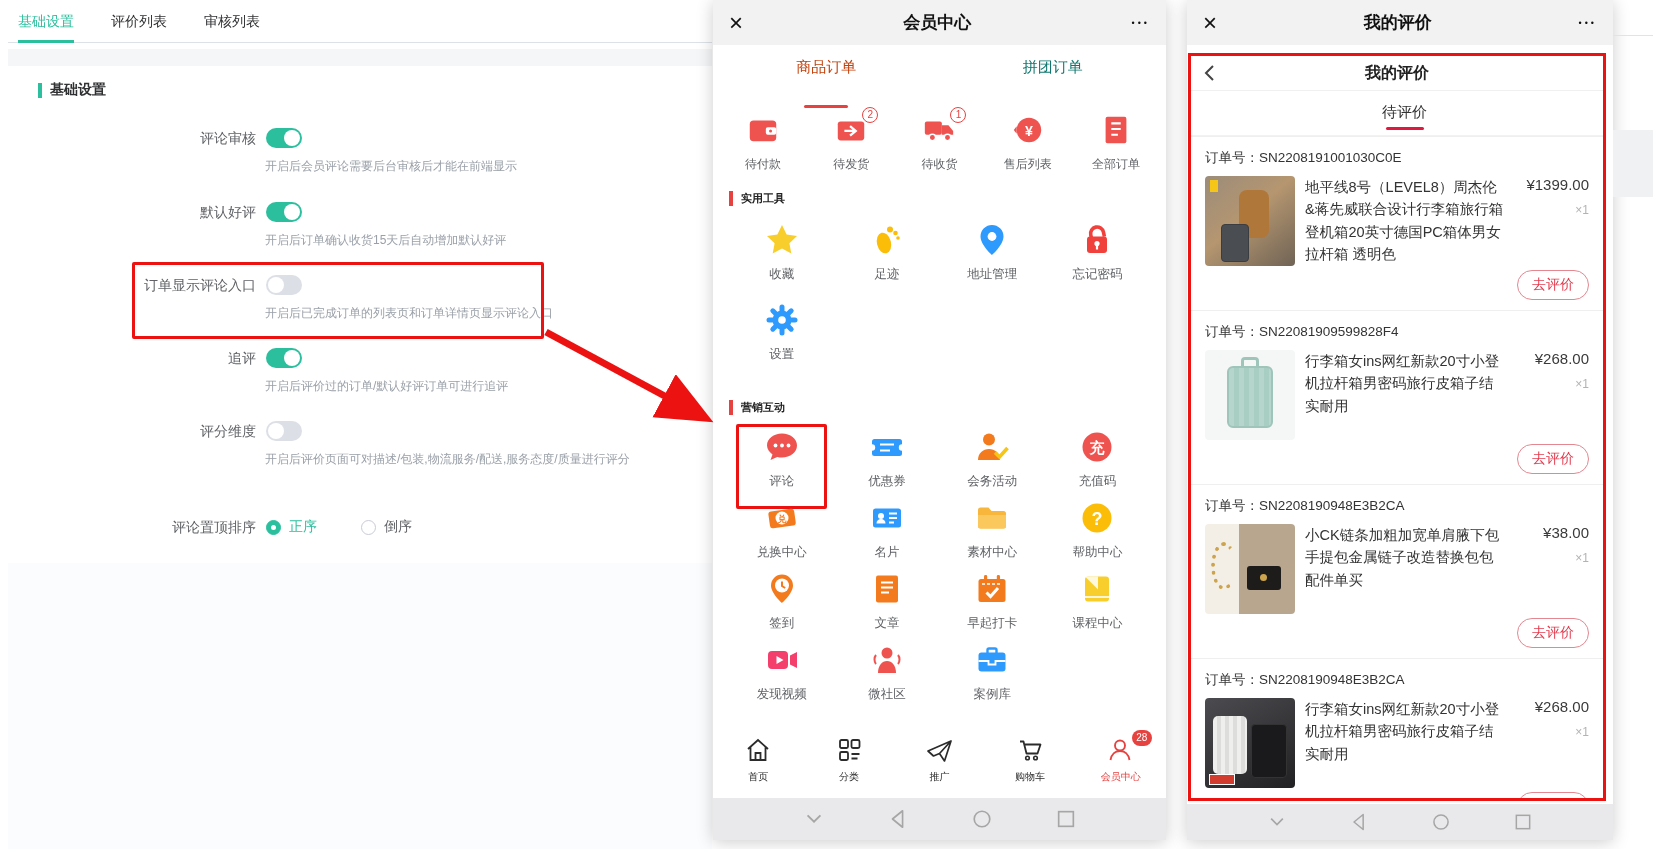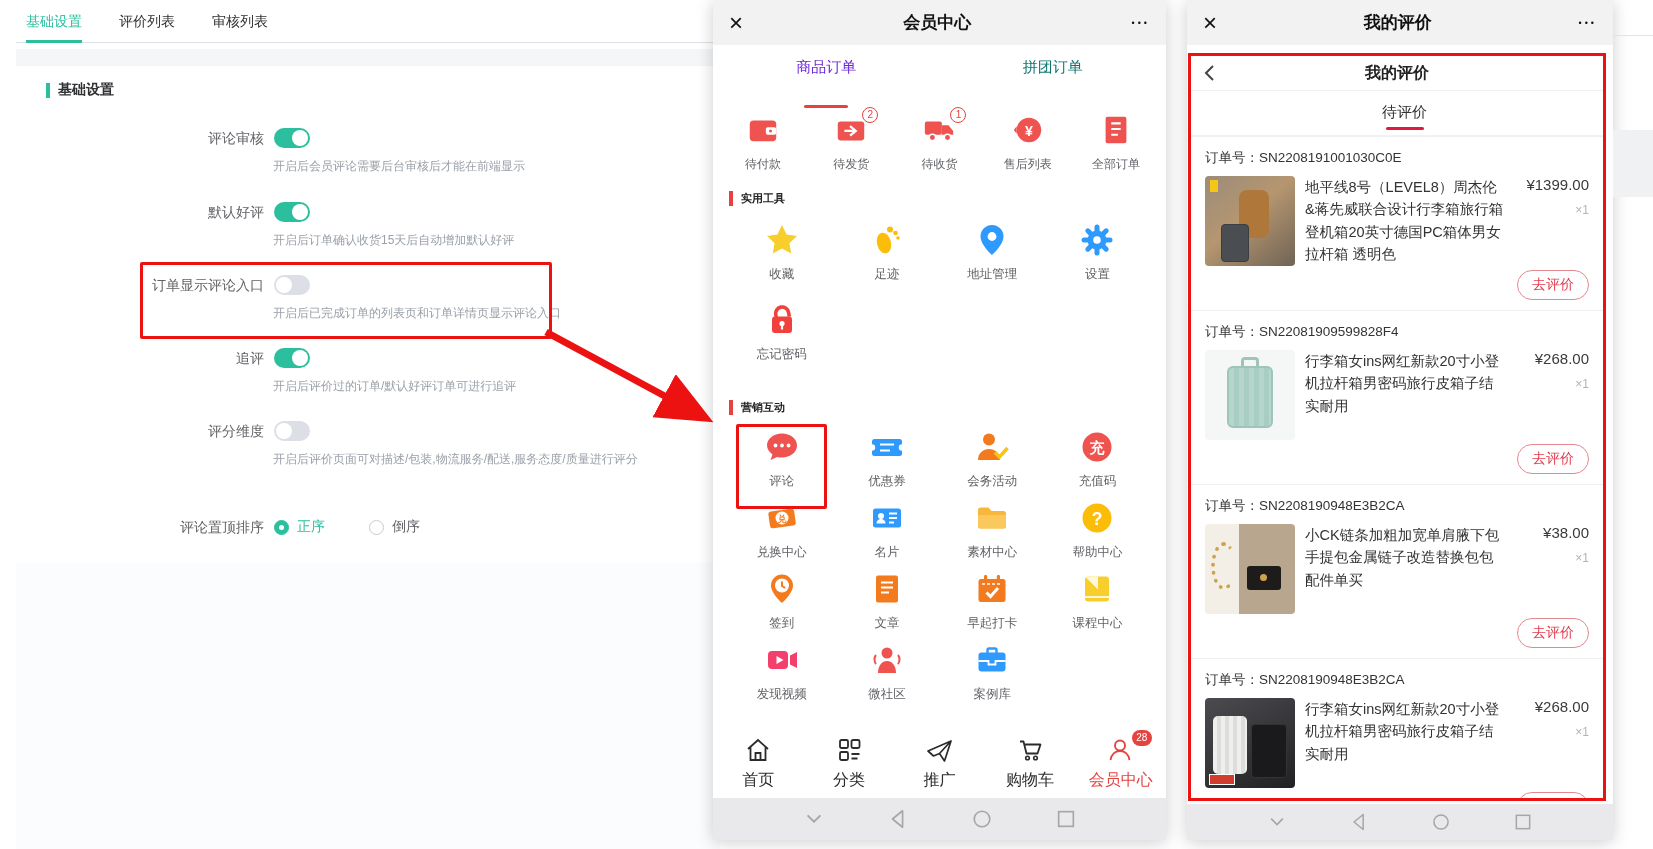--- a/index.html
+++ b/index.html
@@ -1,21 +1,21 @@
 <!DOCTYPE html>
 <html><head>
 <meta charset="utf-8">
 <style>
   * { margin:0; padding:0; box-sizing:border-box; }
   html,body { background:#fff; }
   body { font-family:"Liberation Sans","DejaVu Sans",sans-serif; color:#333; }
   #stage { position:relative; width:1653px; height:849px; overflow:hidden; background:#fff; }
 
   
-  .admin { position:absolute; left:16px; top:0; width:704px; height:849px; background:#fff;padding-left:45px; }
+  .admin { position:absolute; left:8px; top:0; width:704px; height:849px; background:#fff;padding-left:45px; }
   .tabbar { position:absolute; left:0; top:0; width:100%; height:43px; border-bottom:1px solid #dde1e8; display:flex; align-items:center; padding-left:10px; background:#fff; }
   .atab { font-size:14px; color:#303133; margin-right:37px; height:43px; line-height:43px; position:relative; cursor:pointer; }
   .atab.active { color:#2cbf9e; }
   .atab.active::after { content:''; position:absolute; left:0; right:0; bottom:0; height:3px; background:#2cbf9e; }
   .graystrip { position:absolute; left:0; top:49px; width:100%; height:17px; background:#f5f6f8; }
   .admin-below { position:absolute; left:0; top:563px; width:100%; height:286px; background:#fbfcfd; }
   .card { position:absolute; left:0; top:66px; width:713px; height:497px; background:#fff; }
   .cardtitle { position:absolute; left:30px; top:81px; display:flex; align-items:center; font-size:14px; font-weight:bold; color:#303133; }
   .cardtitle .bar { display:inline-block; width:4px; height:15px; background:#2cbf9e; margin-right:8px; }
   .srow { position:absolute; left:0; width:713px; height:60px; }
@@ -40,41 +40,41 @@
   .phead .x { font-size:24px; color:#111; line-height:1; cursor:pointer; }
   .phead .ptitle { flex:1; text-align:center; font-size:17px; font-weight:600; color:#111; }
   .phead .more { font-size:9px; letter-spacing:3px; color:#111; cursor:pointer; }
   .droid { position:absolute; left:0; width:100%; background:#e9e9eb; display:flex; align-items:center; justify-content:center; gap:62px; }
   .droid svg { display:block; cursor:pointer; }
 
   
   .phone-member { left:713px; width:453px; }
   .mtabs { display:flex; padding-top:13px; height:54px; }
   .mtab { flex:1; text-align:center; font-size:15px; color:#0f766e; position:relative; cursor:pointer; }
-  .mtab.active { color:#6d28d9; }
+  .mtab.active { color:#c2410c; }
   .mtab.active::after { content:''; position:absolute; left:50%; margin-left:-22px; bottom:-9px; width:44px; height:3px; border-radius:2px; background:#e64340; }
   .statusrow { display:grid; grid-template-columns:repeat(5,1fr); padding:14px 6px 0; }
   .sitem { text-align:center; cursor:pointer; }
   .icwrap { position:relative; display:inline-block; width:36px; height:34px; }
   .sbadge { position:absolute; top:-6px; right:-9px; width:16px; height:16px; border:1px solid #e64340; border-radius:50%; background:#fff; color:#e64340; font-size:10px; line-height:14px; text-align:center; }
   .slab { font-size:12px; color:#606266; margin-top:5px; }
   .sech { display:flex; align-items:center; margin:18px 0 0 16px; font-size:11px; font-weight:bold; color:#222; }
   .sech .rbar { width:4px; height:15px; background:#e64340; margin-right:8px; }
   .pgrid { display:grid; grid-template-columns:repeat(4,1fr); padding:0 16px; }
   .pgrid.tools { margin-top:16px; }
   .pgrid.tools .gi { height:80px; }
   .pgrid.mkt { margin-top:14px; }
   .pgrid.mkt .gi { height:71px; }
   .gi { text-align:center; position:relative; cursor:pointer; }
   .gi .glab { font-size:12.5px; color:#606266; margin-top:4px; }
   .gi svg { display:inline-block; }
   .gi.hl::before { content:''; position:absolute; top:-5px; bottom:-9px; left:7px; right:7px; border:3px solid #ec1212; border-radius:2px; pointer-events:none; }
   .bnav { position:absolute; left:0; top:736px; width:100%; display:grid; grid-template-columns:repeat(5,1fr); }
   .bni { text-align:center; cursor:pointer; }
-  .bni .blab { font-size:16px; color:#2b2b2b; margin-top:2px; }
+  .bni .blab { font-size:10px; color:#2b2b2b; margin-top:2px; }
   .bni.active .blab { color:#e64340; }
   .bnicw { position:relative; display:inline-block; width:30px; height:28px; }
   .bbadge { position:absolute; top:-6px; right:-16px; min-width:20px; height:16px; border-radius:9px; background:#e64340; color:#fff; font-size:10px; line-height:16px; padding:0 4px; }
   .phone-member .droid { top:798px; height:42px; }
 
   
   .phone-reviews { left:1187px; width:426px; }
   .hlframe { position:absolute; left:1px; top:53px; width:418px; height:748px; border:3px solid #ec1212; background:#fff; overflow:hidden; z-index:5; }
   .subhead { height:35px; display:flex; align-items:center; justify-content:center; position:relative; border-bottom:1px solid #f0f0f0; }
   .subhead .back { position:absolute; left:10px; top:8px; cursor:pointer; }
@@ -269,39 +269,39 @@
       </div>
       <div class="gi">
         <svg width="36" height="36" viewBox="0 0 36 36">
             <path d="M18 3a11.5 11.5 0 0 1 11.5 11.5C29.5 23 18 33 18 33S6.5 23 6.5 14.5A11.5 11.5 0 0 1 18 3z" fill="#2f9afd"></path>
             <circle cx="18" cy="14.5" r="4.4" fill="#fff"></circle>
           </svg>
         <div class="glab">地址管理</div>
       </div>
       <div class="gi">
         <svg width="36" height="36" viewBox="0 0 36 36">
+            <path d="M11.5 16v-4.5a6.5 6.5 0 0 1 13 0V16" stroke="#f0413c" stroke-width="3.6" fill="none" transform="rotate(-12 18 11)"></path>
+            <rect x="8" y="14.5" width="20" height="16.5" rx="3" fill="#f0413c"></rect>
+            <circle cx="18" cy="21.5" r="2.6" fill="#fff"></circle>
+            <rect x="16.9" y="22.5" width="2.2" height="5" fill="#fff"></rect>
+          </svg>
+        <div class="glab">忘记密码</div>
+      </div>
+      <div class="gi">
+        <svg width="36" height="36" viewBox="0 0 36 36">
             <g fill="#2f9afd">
               <rect x="15.5" y="2.5" width="5" height="31" rx="2.5"></rect>
               <rect x="15.5" y="2.5" width="5" height="31" rx="2.5" transform="rotate(45 18 18)"></rect>
               <rect x="15.5" y="2.5" width="5" height="31" rx="2.5" transform="rotate(90 18 18)"></rect>
               <rect x="15.5" y="2.5" width="5" height="31" rx="2.5" transform="rotate(135 18 18)"></rect>
               <circle cx="18" cy="18" r="9.5"></circle>
             </g>
             <circle cx="18" cy="18" r="3.8" fill="#fff"></circle>
           </svg>
         <div class="glab">设置</div>
-      </div>
-      <div class="gi">
-        <svg width="36" height="36" viewBox="0 0 36 36">
-            <path d="M11.5 16v-4.5a6.5 6.5 0 0 1 13 0V16" stroke="#f0413c" stroke-width="3.6" fill="none" transform="rotate(-12 18 11)"></path>
-            <rect x="8" y="14.5" width="20" height="16.5" rx="3" fill="#f0413c"></rect>
-            <circle cx="18" cy="21.5" r="2.6" fill="#fff"></circle>
-            <rect x="16.9" y="22.5" width="2.2" height="5" fill="#fff"></rect>
-          </svg>
-        <div class="glab">忘记密码</div>
       </div>
     </div>
 
     <div class="sech">
       <span class="rbar"></span>
       <span>营销互动</span>
     </div>
 
     <div class="pgrid mkt">
       <div class="gi hl">

